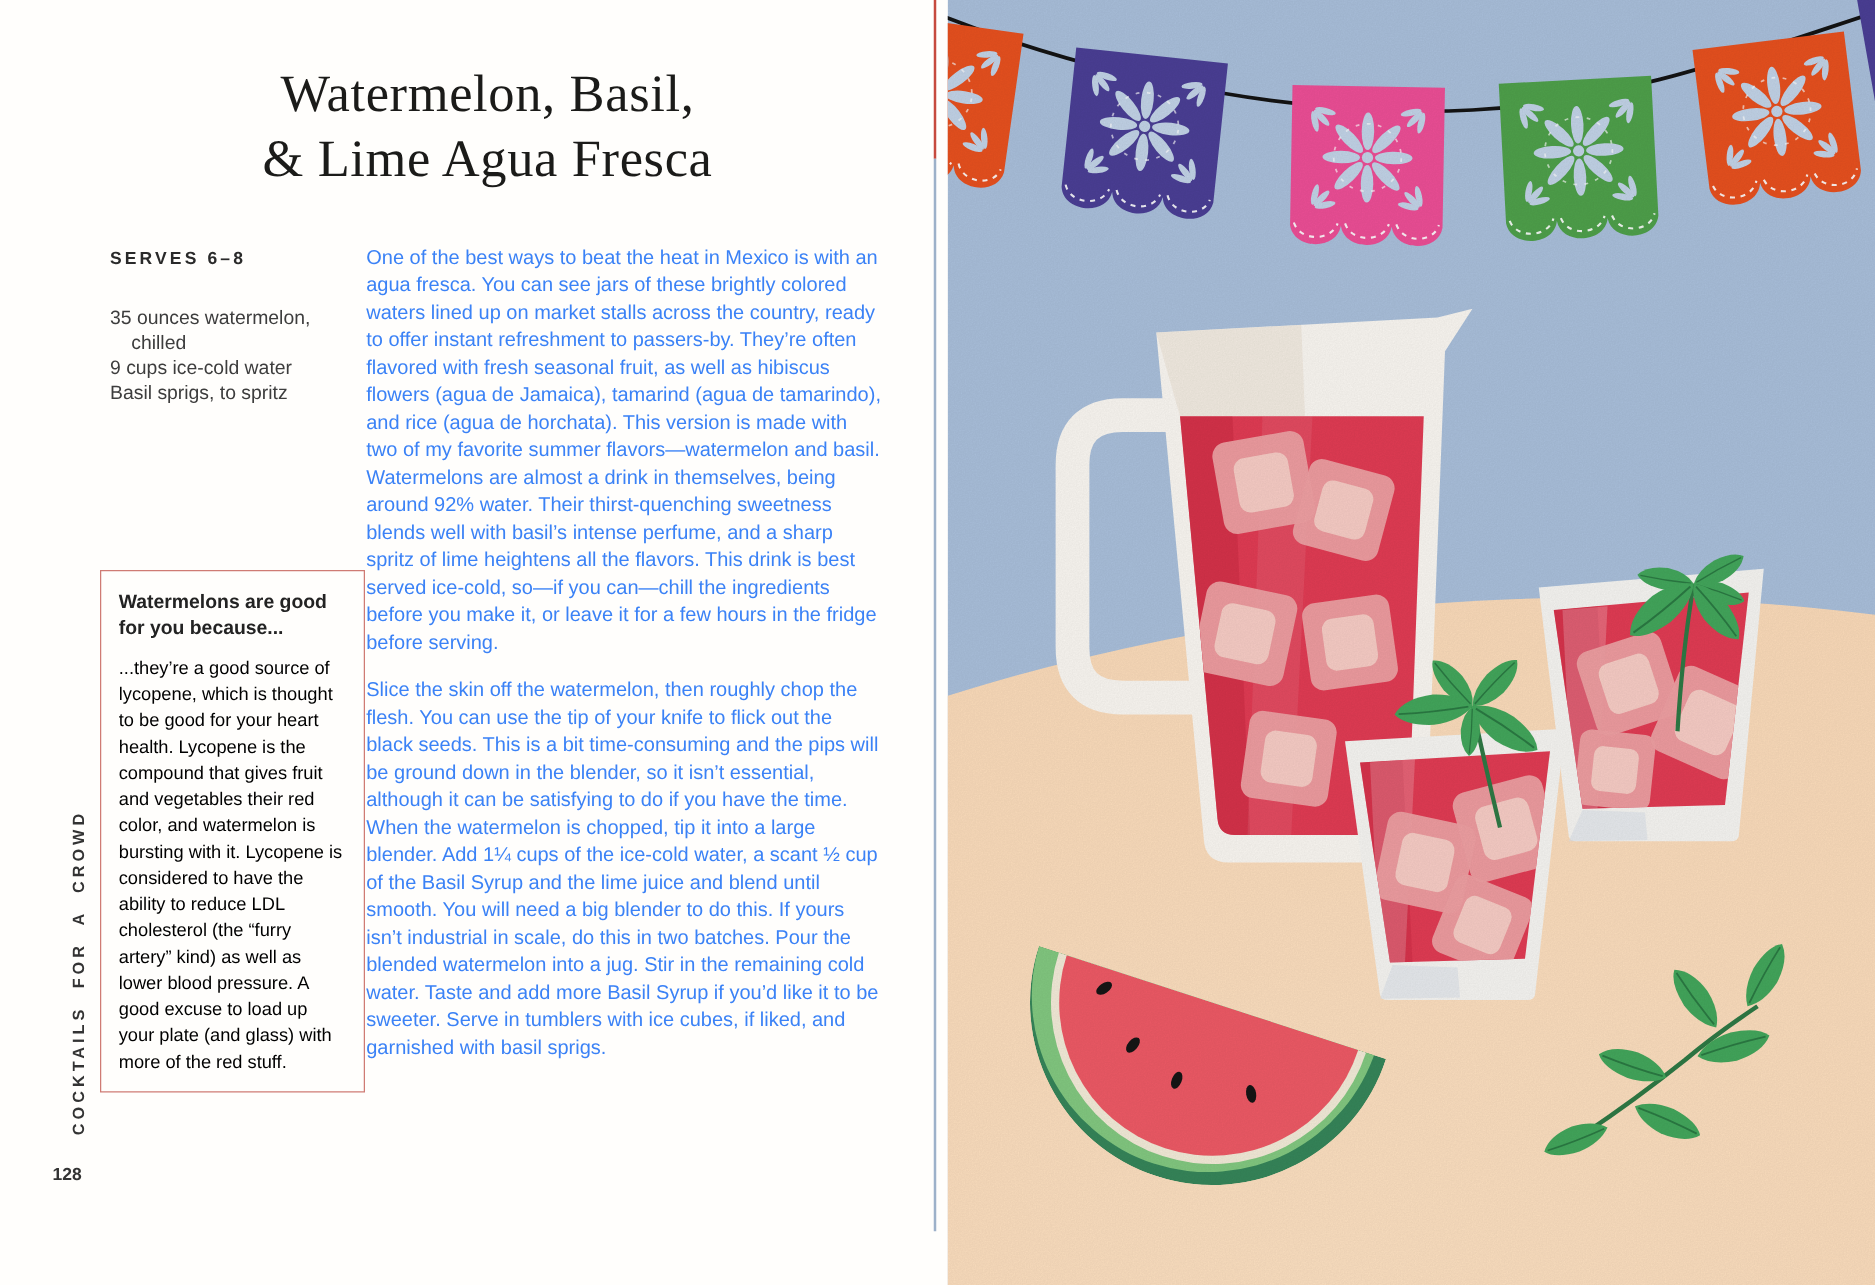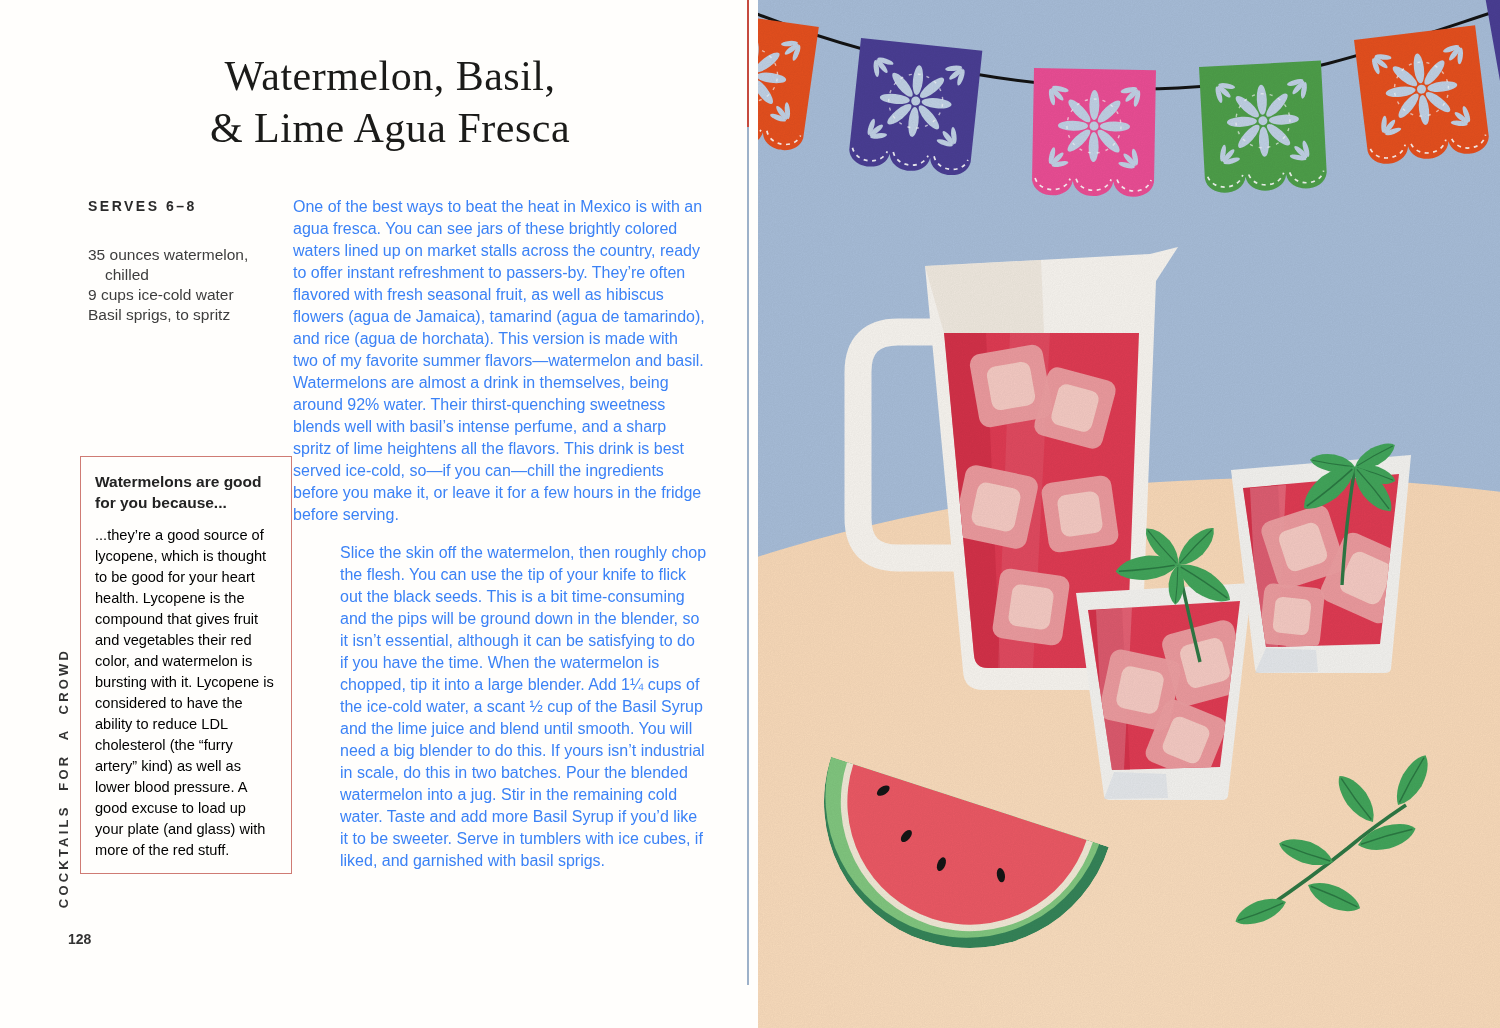--- a/index.html
+++ b/index.html
@@ -15,26 +15,26 @@
           letter-spacing:2.5px;color:#2a2a2a;}
   .ingredients{position:absolute;left:88px;top:245px;width:188px;list-style:none;margin:0;padding:0;
                font-size:15.5px;line-height:20px;color:#3d3d3d;}
   .ingredients li{padding-left:17px;text-indent:-17px;margin:0;}
   .info-box{position:absolute;left:80px;top:428px;width:182px;border:1.5px solid #cf7b74;
             padding:14px 14px 12px 14px;background:#fffefc;margin-top:28px;}
   .info-box h4{margin:0 0 12px 0;font-size:15.5px;line-height:21px;color:#232323;font-weight:700;}
   .info-box p{margin:0;font-size:14.6px;line-height:21px;color:#000000;}
   .main-col{position:absolute;left:293px;top:196px;width:414px;font-size:16px;line-height:22px;color:#3b82f6;}
   .main-col p{margin:0;}
-  .main-col .gap{margin-top:16px;padding-left:47px;}
+  .main-col .gap{margin-top:16px;}
   .main-col .indent{text-indent:22px;}
   .side-label{position:absolute;left:63px;top:778px;transform:translate(-50%,-50%) rotate(-90deg);
               transform-origin:center;white-space:nowrap;font-size:13px;font-weight:600;
               letter-spacing:3.2px;word-spacing:7px;color:#333;}
-  .page-num{position:absolute;left:68px;top:931px;font-size:14px;font-weight:700;color:#333;}
+  .page-num{position:absolute;left:42px;top:931px;font-size:14px;font-weight:700;color:#333;}
 
   
   .gutter{position:absolute;left:745px;top:0;width:13px;height:1028px;background:#fffefc;}
   .gutter .seg-red{position:absolute;left:2px;top:0;width:1.6px;height:127px;background:#c64a3e;}
   .gutter .seg-blue{position:absolute;left:2px;top:127px;width:1.6px;height:858px;background:#9db1c9;}
 
   
   .illustration{position:absolute;left:758px;top:0;width:742px;height:1028px;overflow:hidden;}
   .illustration svg{display:block;}
 </style>

